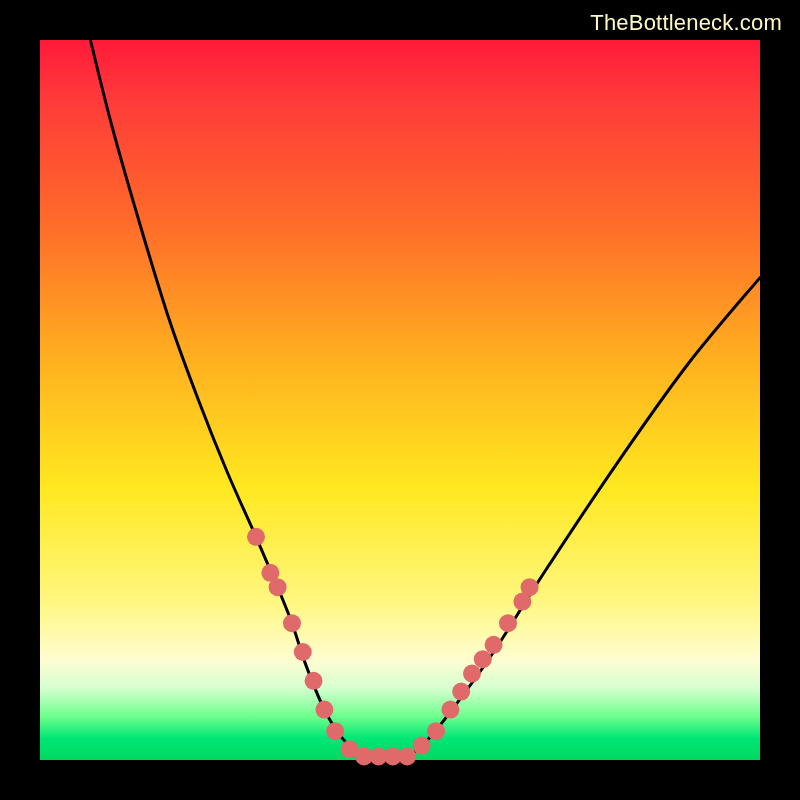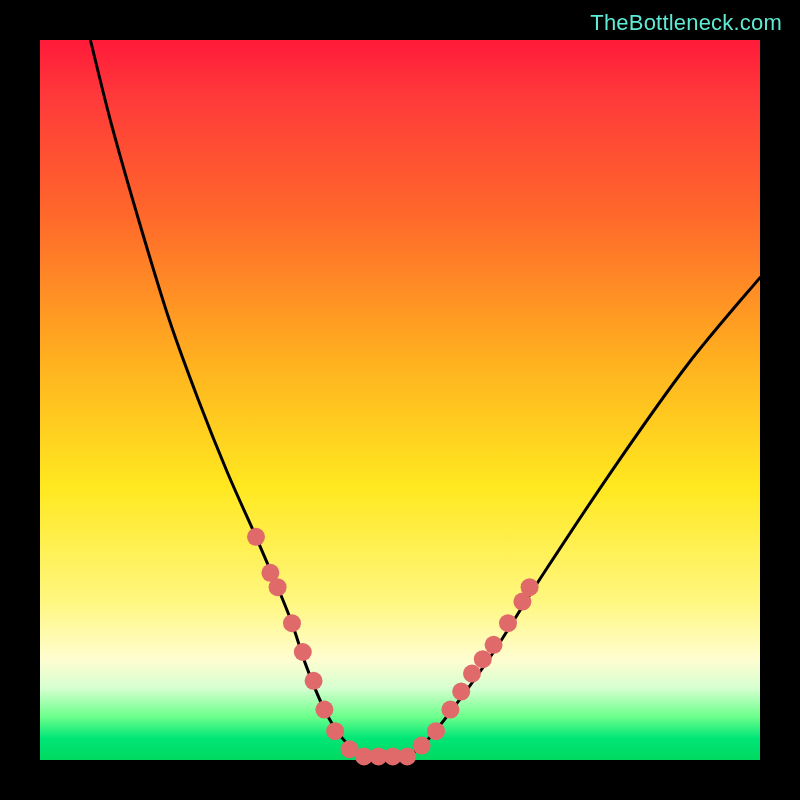--- a/index.html
+++ b/index.html
@@ -36,21 +36,21 @@
       #d6ffd0 90%,
       #6cff8c 94%,
       #00e676 97%,
       #00d860 100%
     );
   }
   .watermark {
     position: absolute;
     top: 10px;
     right: 18px;
-    color: #5eead4;
+    color: #fef9c3;
     font-size: 22px;
     letter-spacing: 0.2px;
     font-weight: 400;
     user-select: none;
   }
   svg.curve {
     position: absolute;
     left: 0; top: 0;
     width: 720px;
     height: 720px;

